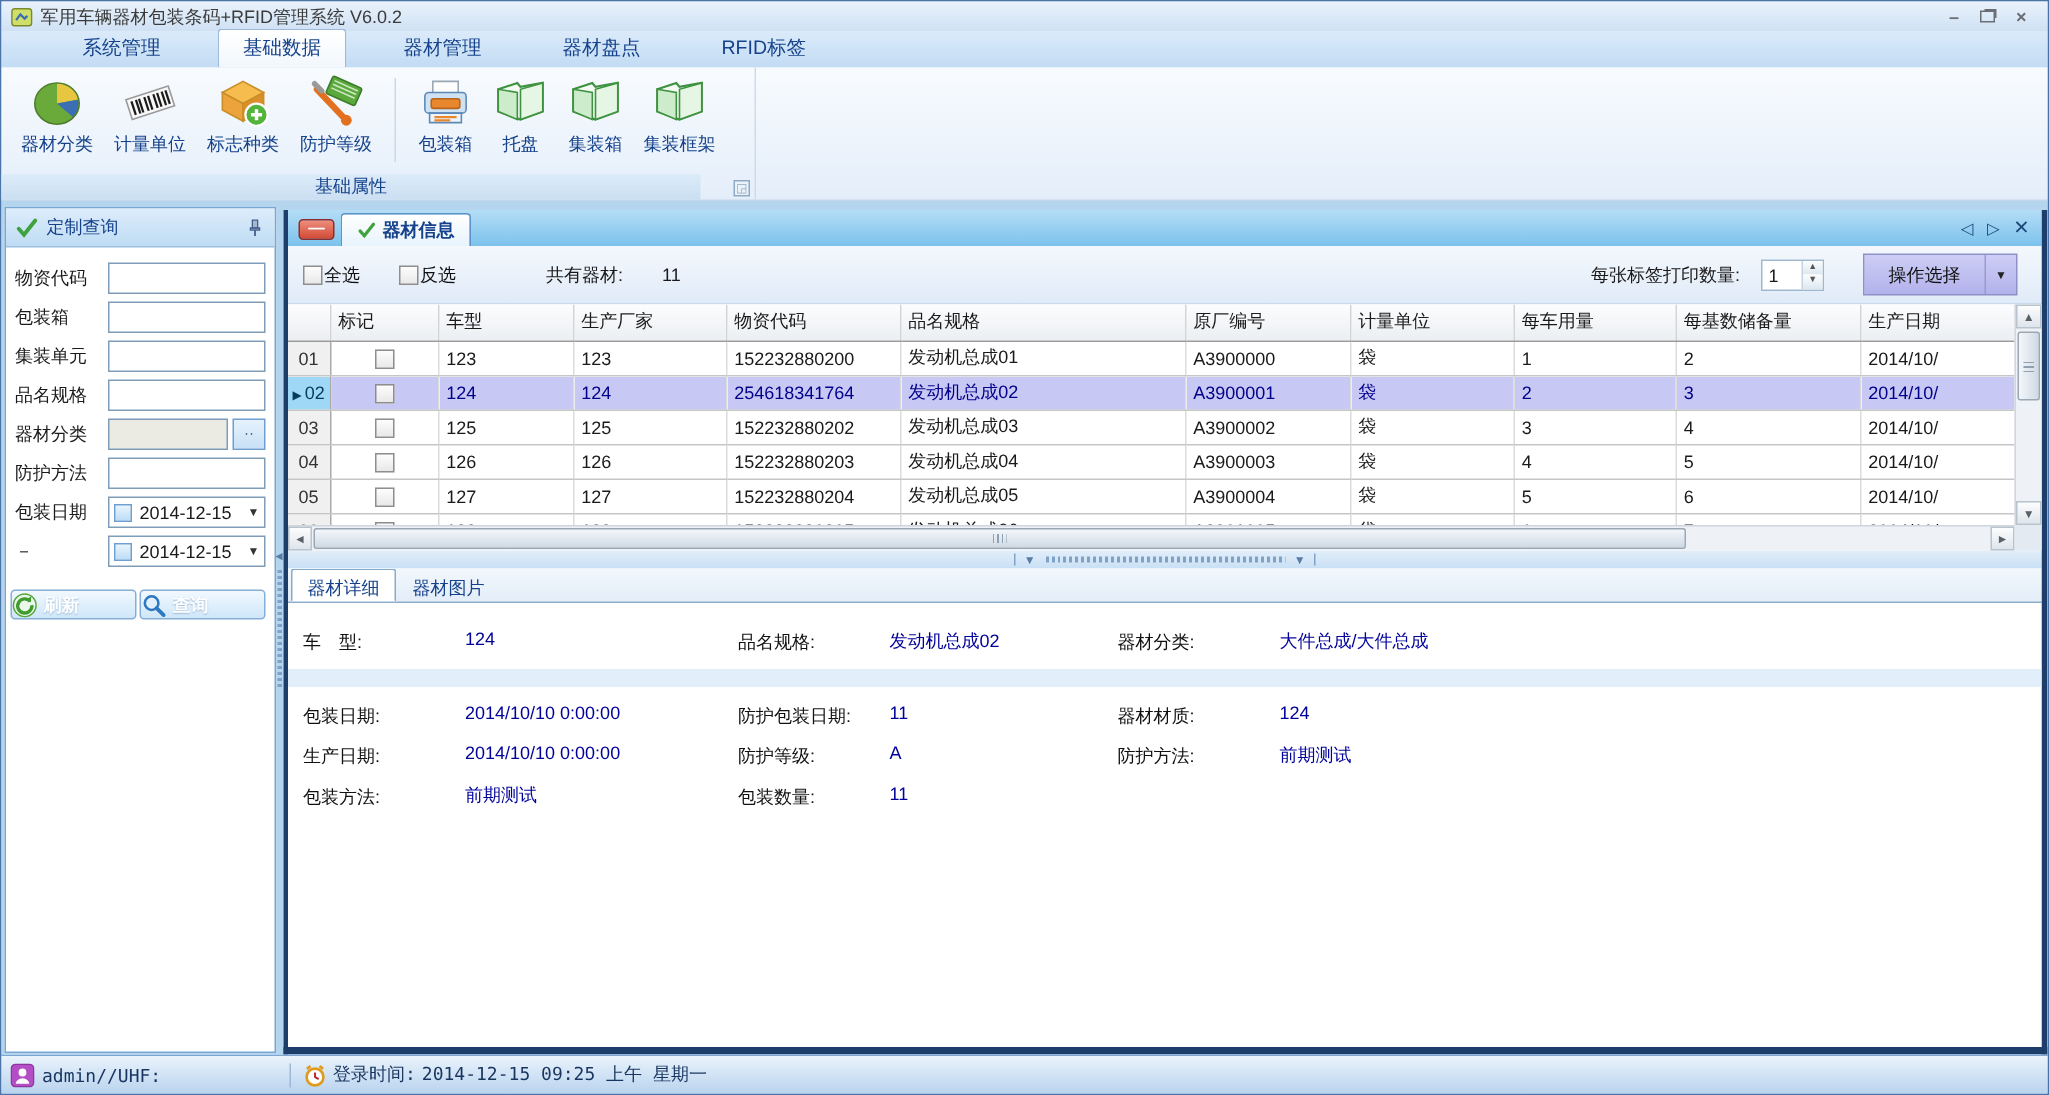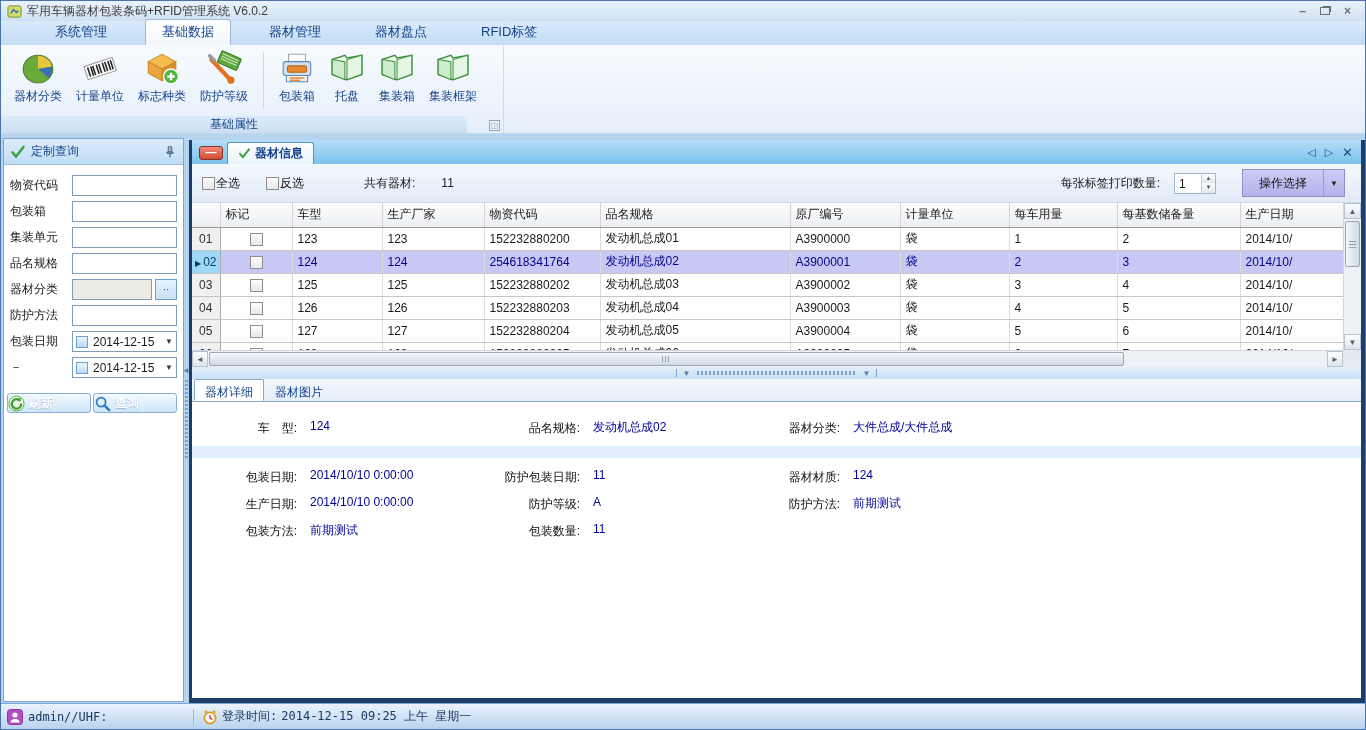--- a/index.html
+++ b/index.html
@@ -110,21 +110,21 @@
   .h-splitter .bar{width:1px;height:8px;background:#7fa3c8;}
   .h-splitter .tri{font-size:8px;}
   .h-splitter .dots{width:160px;height:4px;background-image:repeating-linear-gradient(90deg,#7fa3c8 0 2px,transparent 2px 4px);}
 
   
   .detail-tabs{height:23px;background:linear-gradient(#f2f7fc,#e3edf8);border-bottom:1px solid #89abc9;display:flex;padding-left:2px;flex:0 0 auto;}
   .dtab{height:22px;padding:4px 10px 0 10px;color:#15428b;border:1px solid transparent;}
   .dtab.active{background:#fff;border:1px solid #89abc9;border-bottom:1px solid #fff;border-radius:2px 2px 0 0;margin-bottom:-1px;}
   .detail-body{flex:1 1 auto;background:#fff;padding:17px 0 0 10px;overflow:hidden;}
   .drow{display:grid;grid-template-columns:95px 195px 88px 165px 95px auto;align-items:start;margin-bottom:9px;}
-  .dlabel{text-align:right;color:#111;padding-top:1px;white-space:nowrap;}
+  .dlabel{text-align:left;color:#111;padding-top:1px;white-space:nowrap;}
   .dvalue{color:#00009b;padding-left:13px;white-space:nowrap;}
   .ddivider{height:12px;background:#e2eefa;margin:2px 0 10px -10px;}
 
   
   .statusbar{height:26px;flex:0 0 auto;background:linear-gradient(#eaf3fc,#b9d3ee);border-top:1px solid #7ba7d4;display:flex;align-items:center;padding:0 6px;font-family:"DejaVu Sans Mono","Liberation Mono",monospace;color:#17355f;}
   .sb-user{display:flex;align-items:center;gap:5px;width:186px;flex:0 0 auto;}
   .sb-sep{width:1px;height:16px;background:#9db8d4;margin-right:8px;}
   .sb-login{display:flex;align-items:center;gap:4px;}
   .sb-ic{width:16px;height:16px;flex:0 0 auto;}
 </style>

